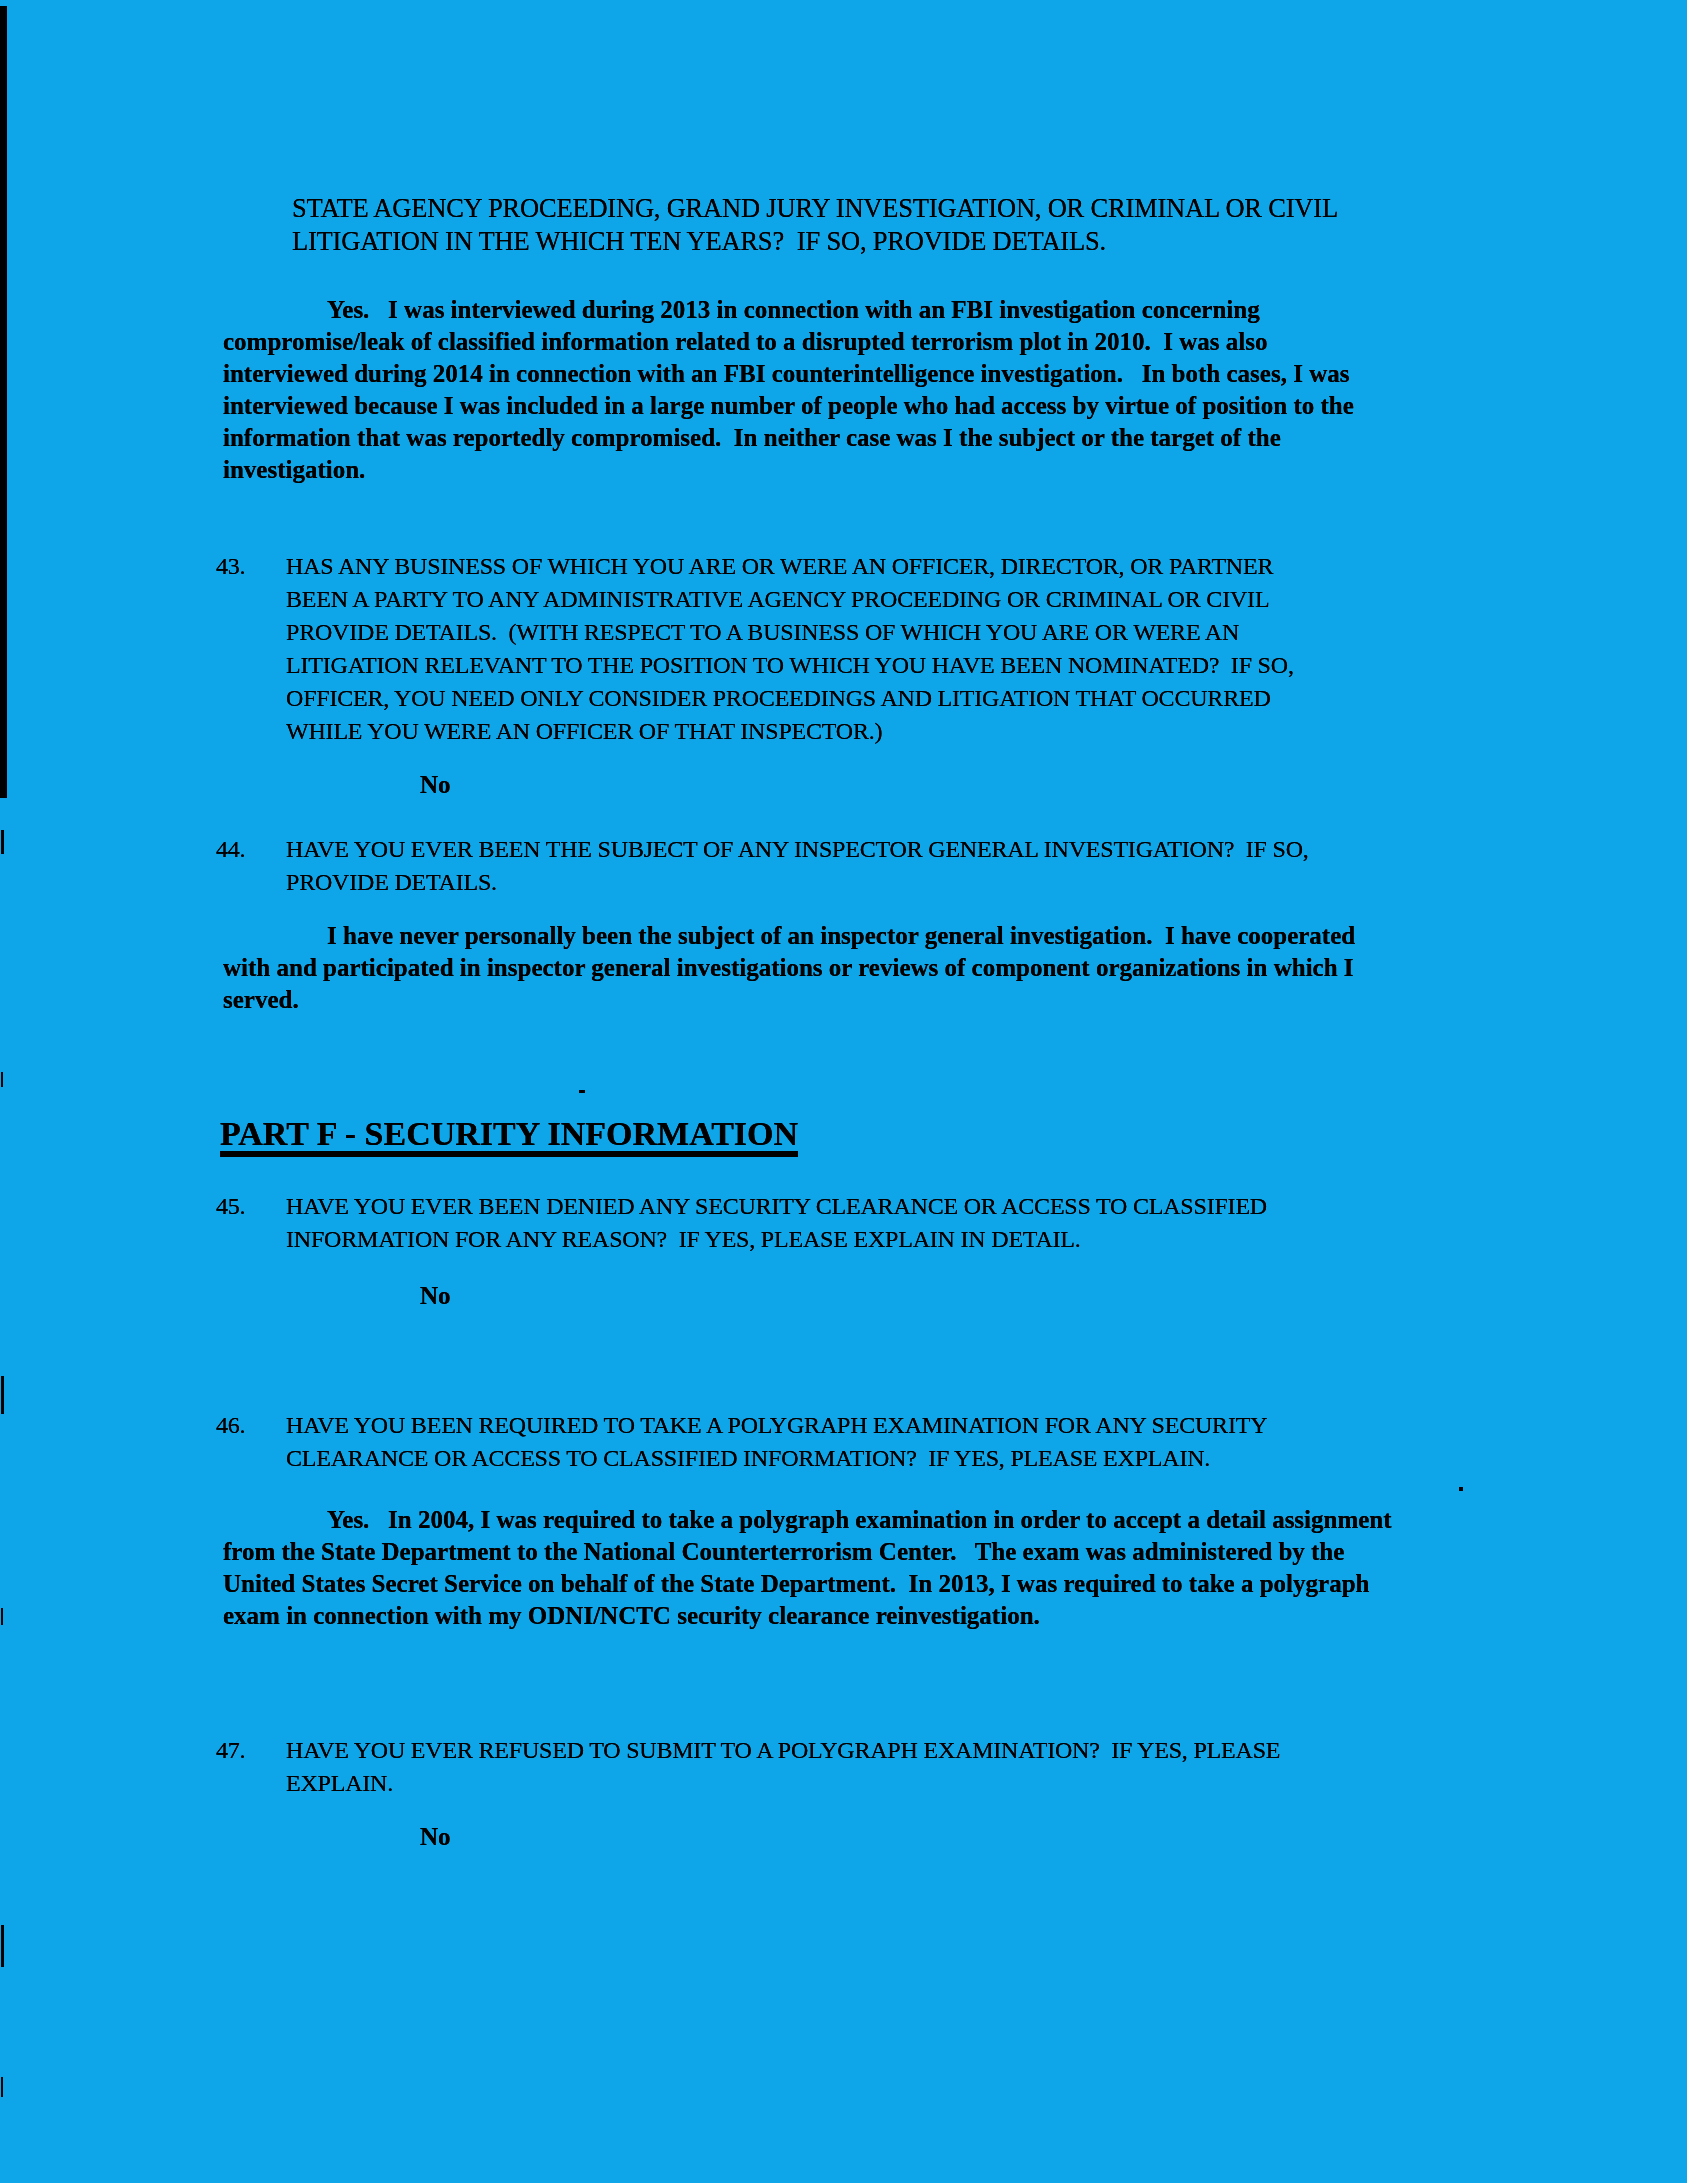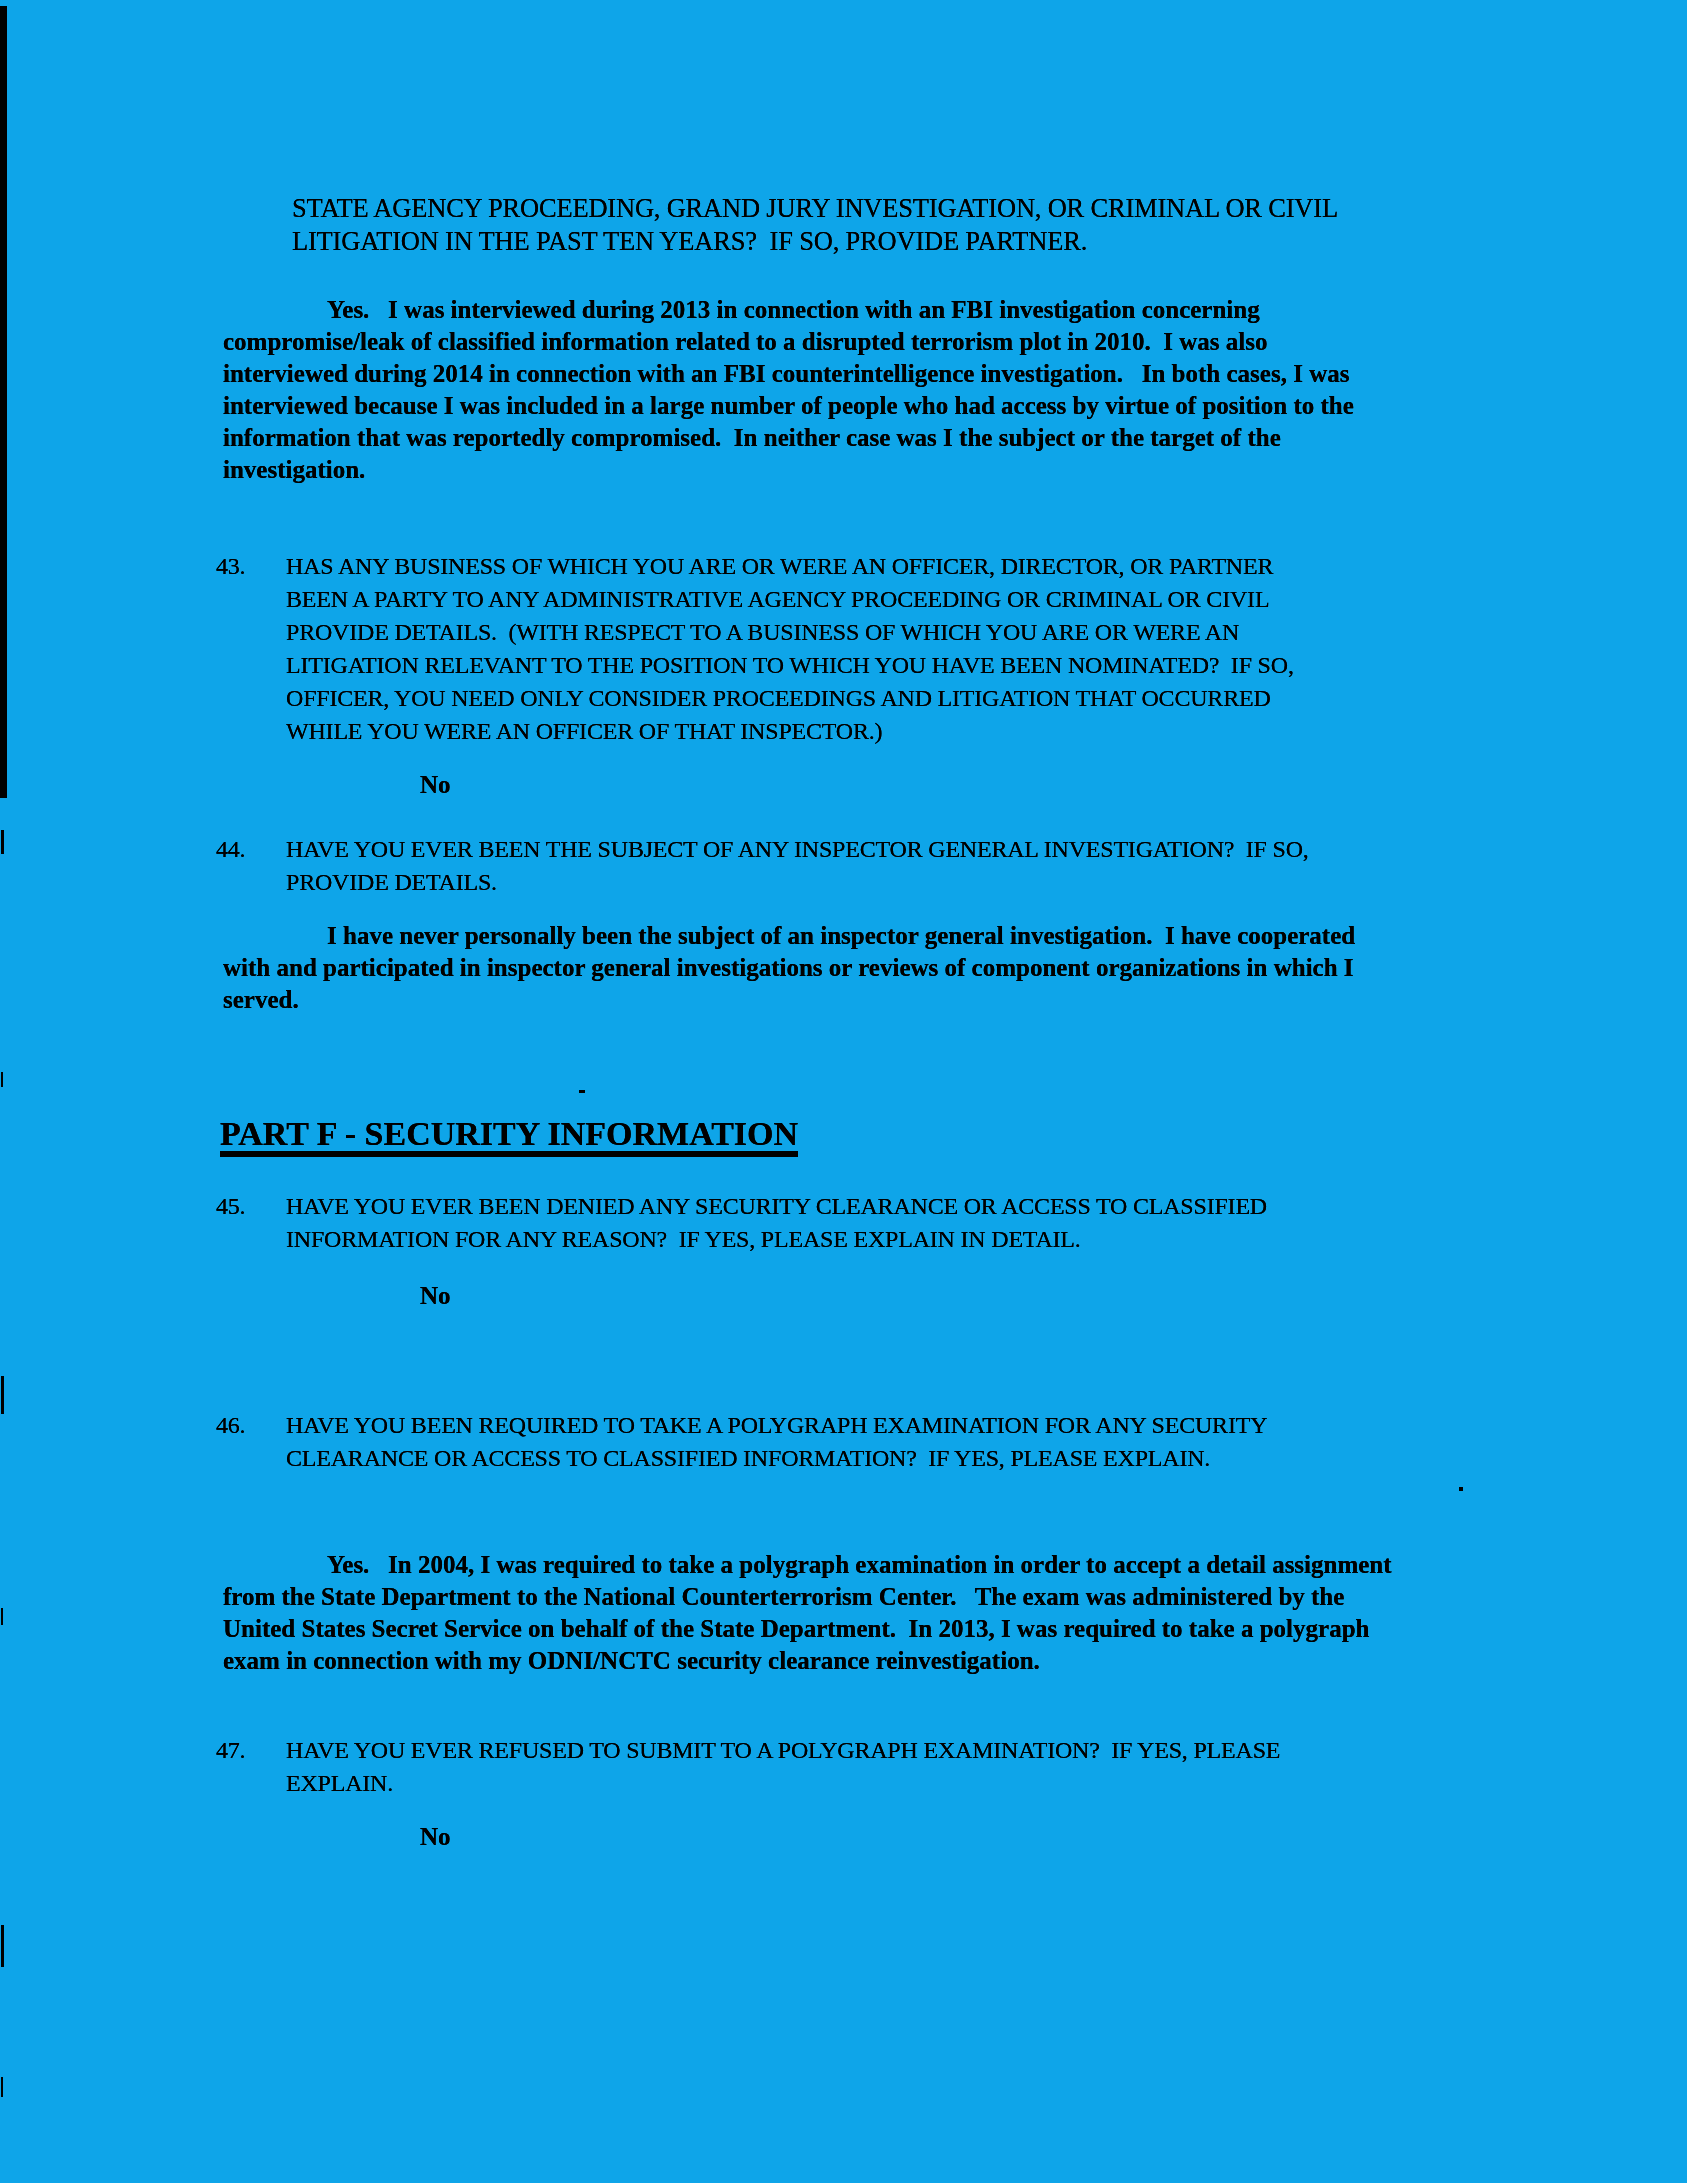--- a/index.html
+++ b/index.html
@@ -56,21 +56,21 @@
   <div class="noise" style="left:0.7px; top:1072px; width:2px; height:14.6px;"></div>
   <div class="noise" style="left:1.3px; top:1376px; width:2.6px; height:38px;"></div>
   <div class="noise" style="left:0.7px; top:1608px; width:2px; height:17px;"></div>
   <div class="noise" style="left:1.3px; top:1925px; width:2.6px; height:42px;"></div>
   <div class="noise" style="left:0.7px; top:2077px; width:2px; height:20px;"></div>
   <div class="noise" style="left:579px; top:1090px; width:6px; height:2.6px;"></div>
   <div class="noise" style="left:1459px; top:1487px; width:4px; height:4px;"></div>
 
   <div class="contblock" style="top:192px;">
     <div class="line">STATE AGENCY PROCEEDING, GRAND JURY INVESTIGATION, OR CRIMINAL OR CIVIL</div>
-    <div class="line">LITIGATION IN THE PAST TEN YEARS?  IF SO, PROVIDE PARTNER.</div>
+    <div class="line">LITIGATION IN THE WHICH TEN YEARS?  IF SO, PROVIDE DETAILS.</div>
   </div>
 
   <div class="para" style="top:294px;">
     <div class="line first">Yes.   I was interviewed during 2013 in connection with an FBI investigation concerning</div>
     <div class="line">compromise/leak of classified information related to a disrupted terrorism plot in 2010.  I was also</div>
     <div class="line">interviewed during 2014 in connection with an FBI counterintelligence investigation.   In both cases, I was</div>
     <div class="line">interviewed because I was included in a large number of people who had access by virtue of position to the</div>
     <div class="line">information that was reportedly compromised.  In neither case was I the subject or the target of the</div>
     <div class="line">investigation.</div>
   </div>
@@ -116,21 +116,21 @@
   <div class="no" style="top:1282px;">No</div>
 
   <div class="qblock" style="top:1409px;">
     <span class="qnum">46.</span>
     <div class="qcol">
       <div class="line">HAVE YOU BEEN REQUIRED TO TAKE A POLYGRAPH EXAMINATION FOR ANY SECURITY</div>
       <div class="line">CLEARANCE OR ACCESS TO CLASSIFIED INFORMATION?  IF YES, PLEASE EXPLAIN.</div>
     </div>
   </div>
 
-  <div class="para" style="top:1549px;">
+  <div class="para" style="top:1504px;">
     <div class="line first">Yes.   In 2004, I was required to take a polygraph examination in order to accept a detail assignment</div>
     <div class="line">from the State Department to the National Counterterrorism Center.   The exam was administered by the</div>
     <div class="line">United States Secret Service on behalf of the State Department.  In 2013, I was required to take a polygraph</div>
     <div class="line">exam in connection with my ODNI/NCTC security clearance reinvestigation.</div>
   </div>
 
   <div class="qblock" style="top:1734px;">
     <span class="qnum">47.</span>
     <div class="qcol">
       <div class="line">HAVE YOU EVER REFUSED TO SUBMIT TO A POLYGRAPH EXAMINATION?  IF YES, PLEASE</div>

